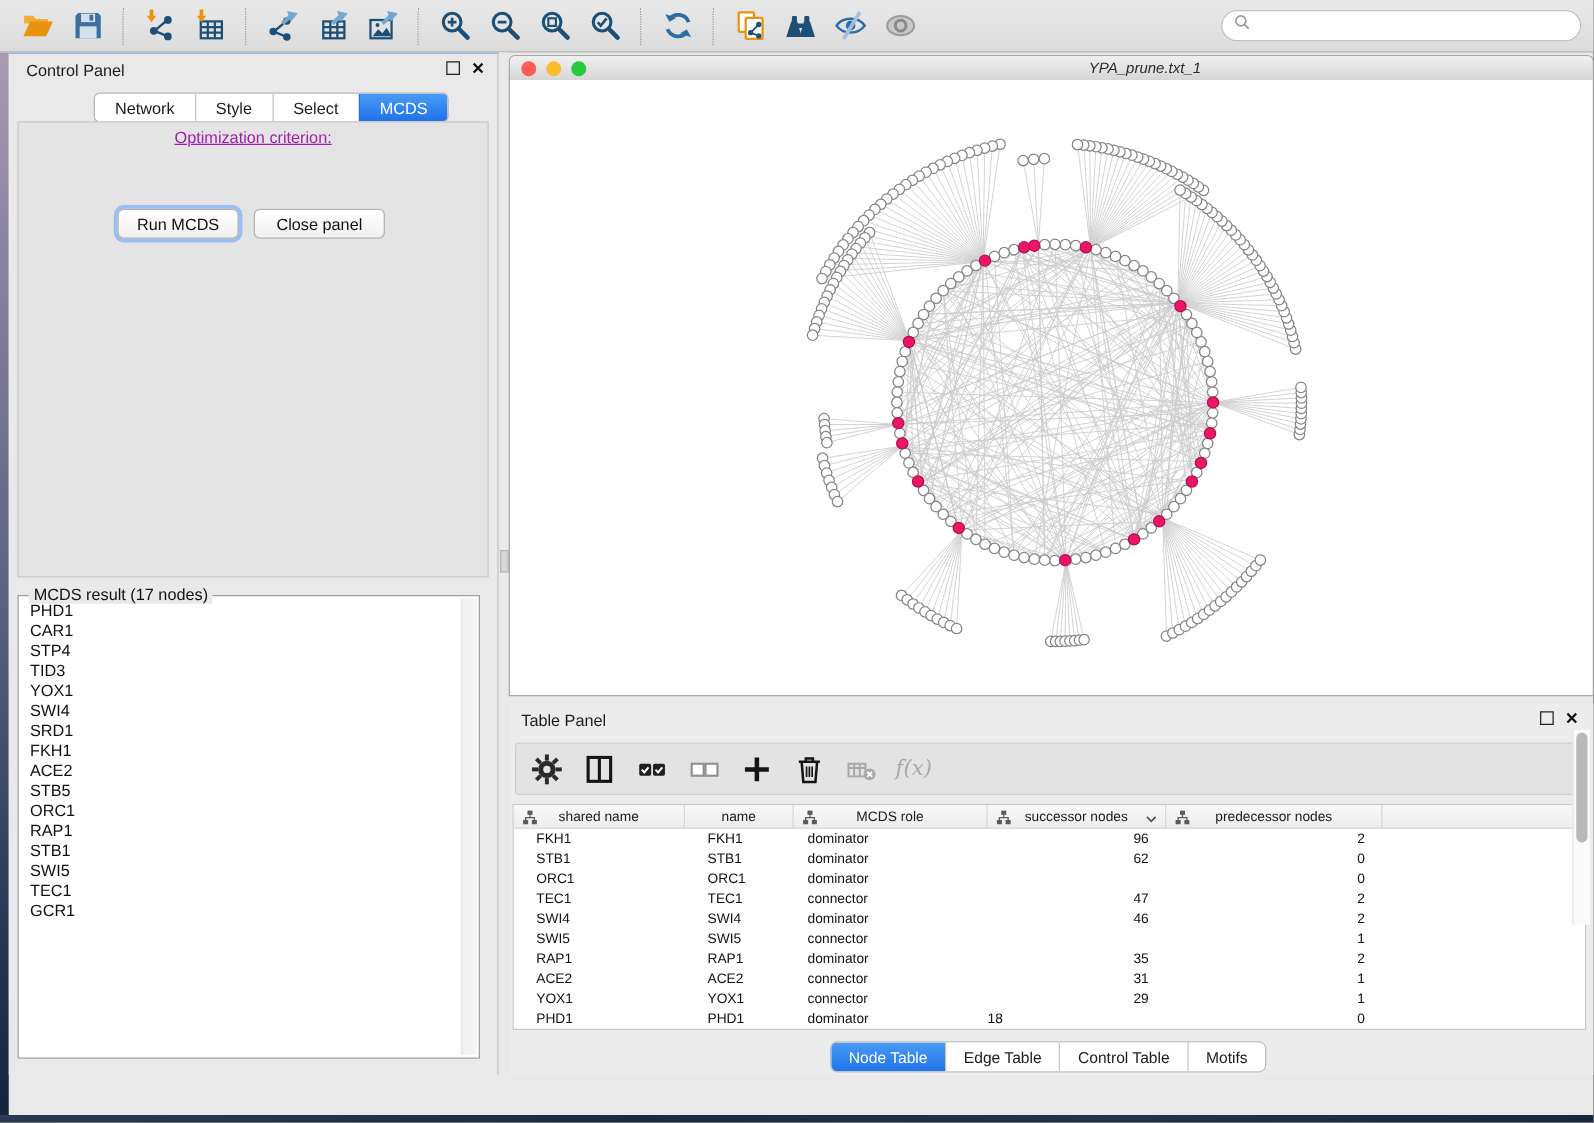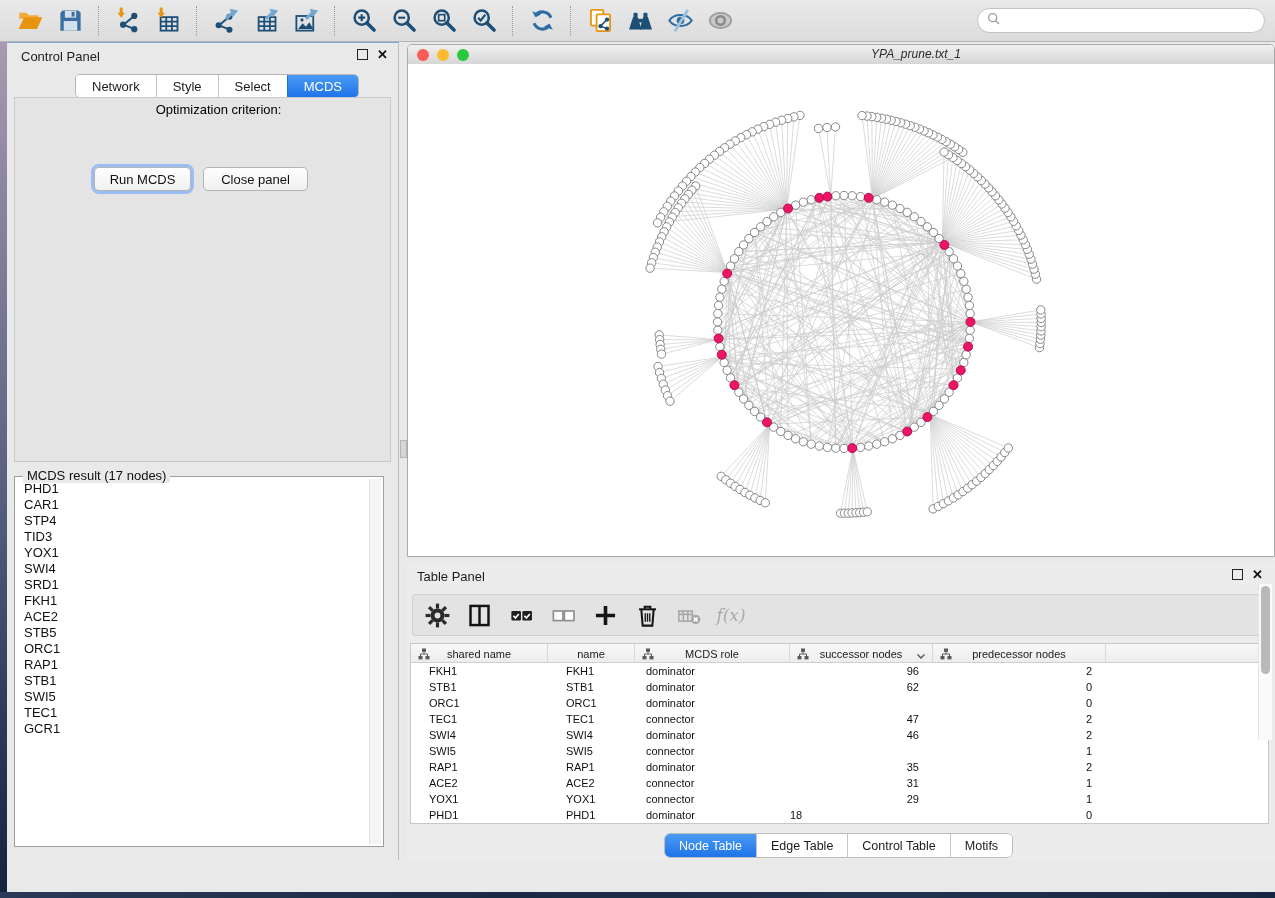--- a/index.html
+++ b/index.html
@@ -29,21 +29,21 @@
   .float-icon{width:9px;height:9px;border:1.5px solid #222;display:inline-block;}
   .close-icon{font-size:13px;font-weight:bold;color:#111;line-height:11px;}
   #cp-tabs{position:absolute;left:68px;top:31px;display:flex;height:22px;
     border:1px solid #b5b5b5;border-radius:5px;background:#fff;overflow:hidden;}
   .seg{padding:0 16px;font-size:13px;color:#1c1c1c;display:flex;align-items:center;
     border-left:1px solid #c6c6c6;background:#fff;}
   .seg:first-child{border-left:none;}
   .seg.active{background:linear-gradient(180deg,#4a9bf5,#1f73e8);color:#fff;border-left-color:#1f73e8;}
   #cp-inner{position:absolute;left:7px;top:54px;width:377px;height:365px;background:#e4e4e4;
     border:1px solid #c9c9c9;box-sizing:border-box;}
-  #opt-label{position:absolute;left:16px;top:59px;width:100%;text-align:center;font-size:13px;color:#000000;}
+  #opt-label{position:absolute;left:0;top:59px;width:100%;text-align:center;font-size:13px;color:#a21caf;text-decoration:underline;}
   #cp-select{position:absolute;left:37px;top:91px;width:313px;height:23px;background:#fff;
     border:1px solid #b5b5b5;border-radius:5px;box-sizing:border-box;display:flex;align-items:center;}
   #cp-select .sel-text{flex:1;font-size:13px;color:#111;padding-left:8px;white-space:nowrap;overflow:hidden;}
   #cp-select .stepper{width:20px;height:21px;border-radius:0 4px 4px 0;
     background:linear-gradient(180deg,#5a96f7,#2a62d9);display:flex;align-items:center;justify-content:center;}
   .cp-btn{position:absolute;top:124px;height:24px;background:linear-gradient(180deg,#fff,#f0f0f0);
     border:1px solid #b5b5b5;border-radius:5px;font-size:13px;color:#111;
     display:flex;align-items:center;justify-content:center;box-sizing:border-box;}
   #btn-run{left:87px;width:97px;box-shadow:0 0 0 3px rgba(92,156,255,.55);}
   #btn-close-panel{left:196px;width:105px;}

